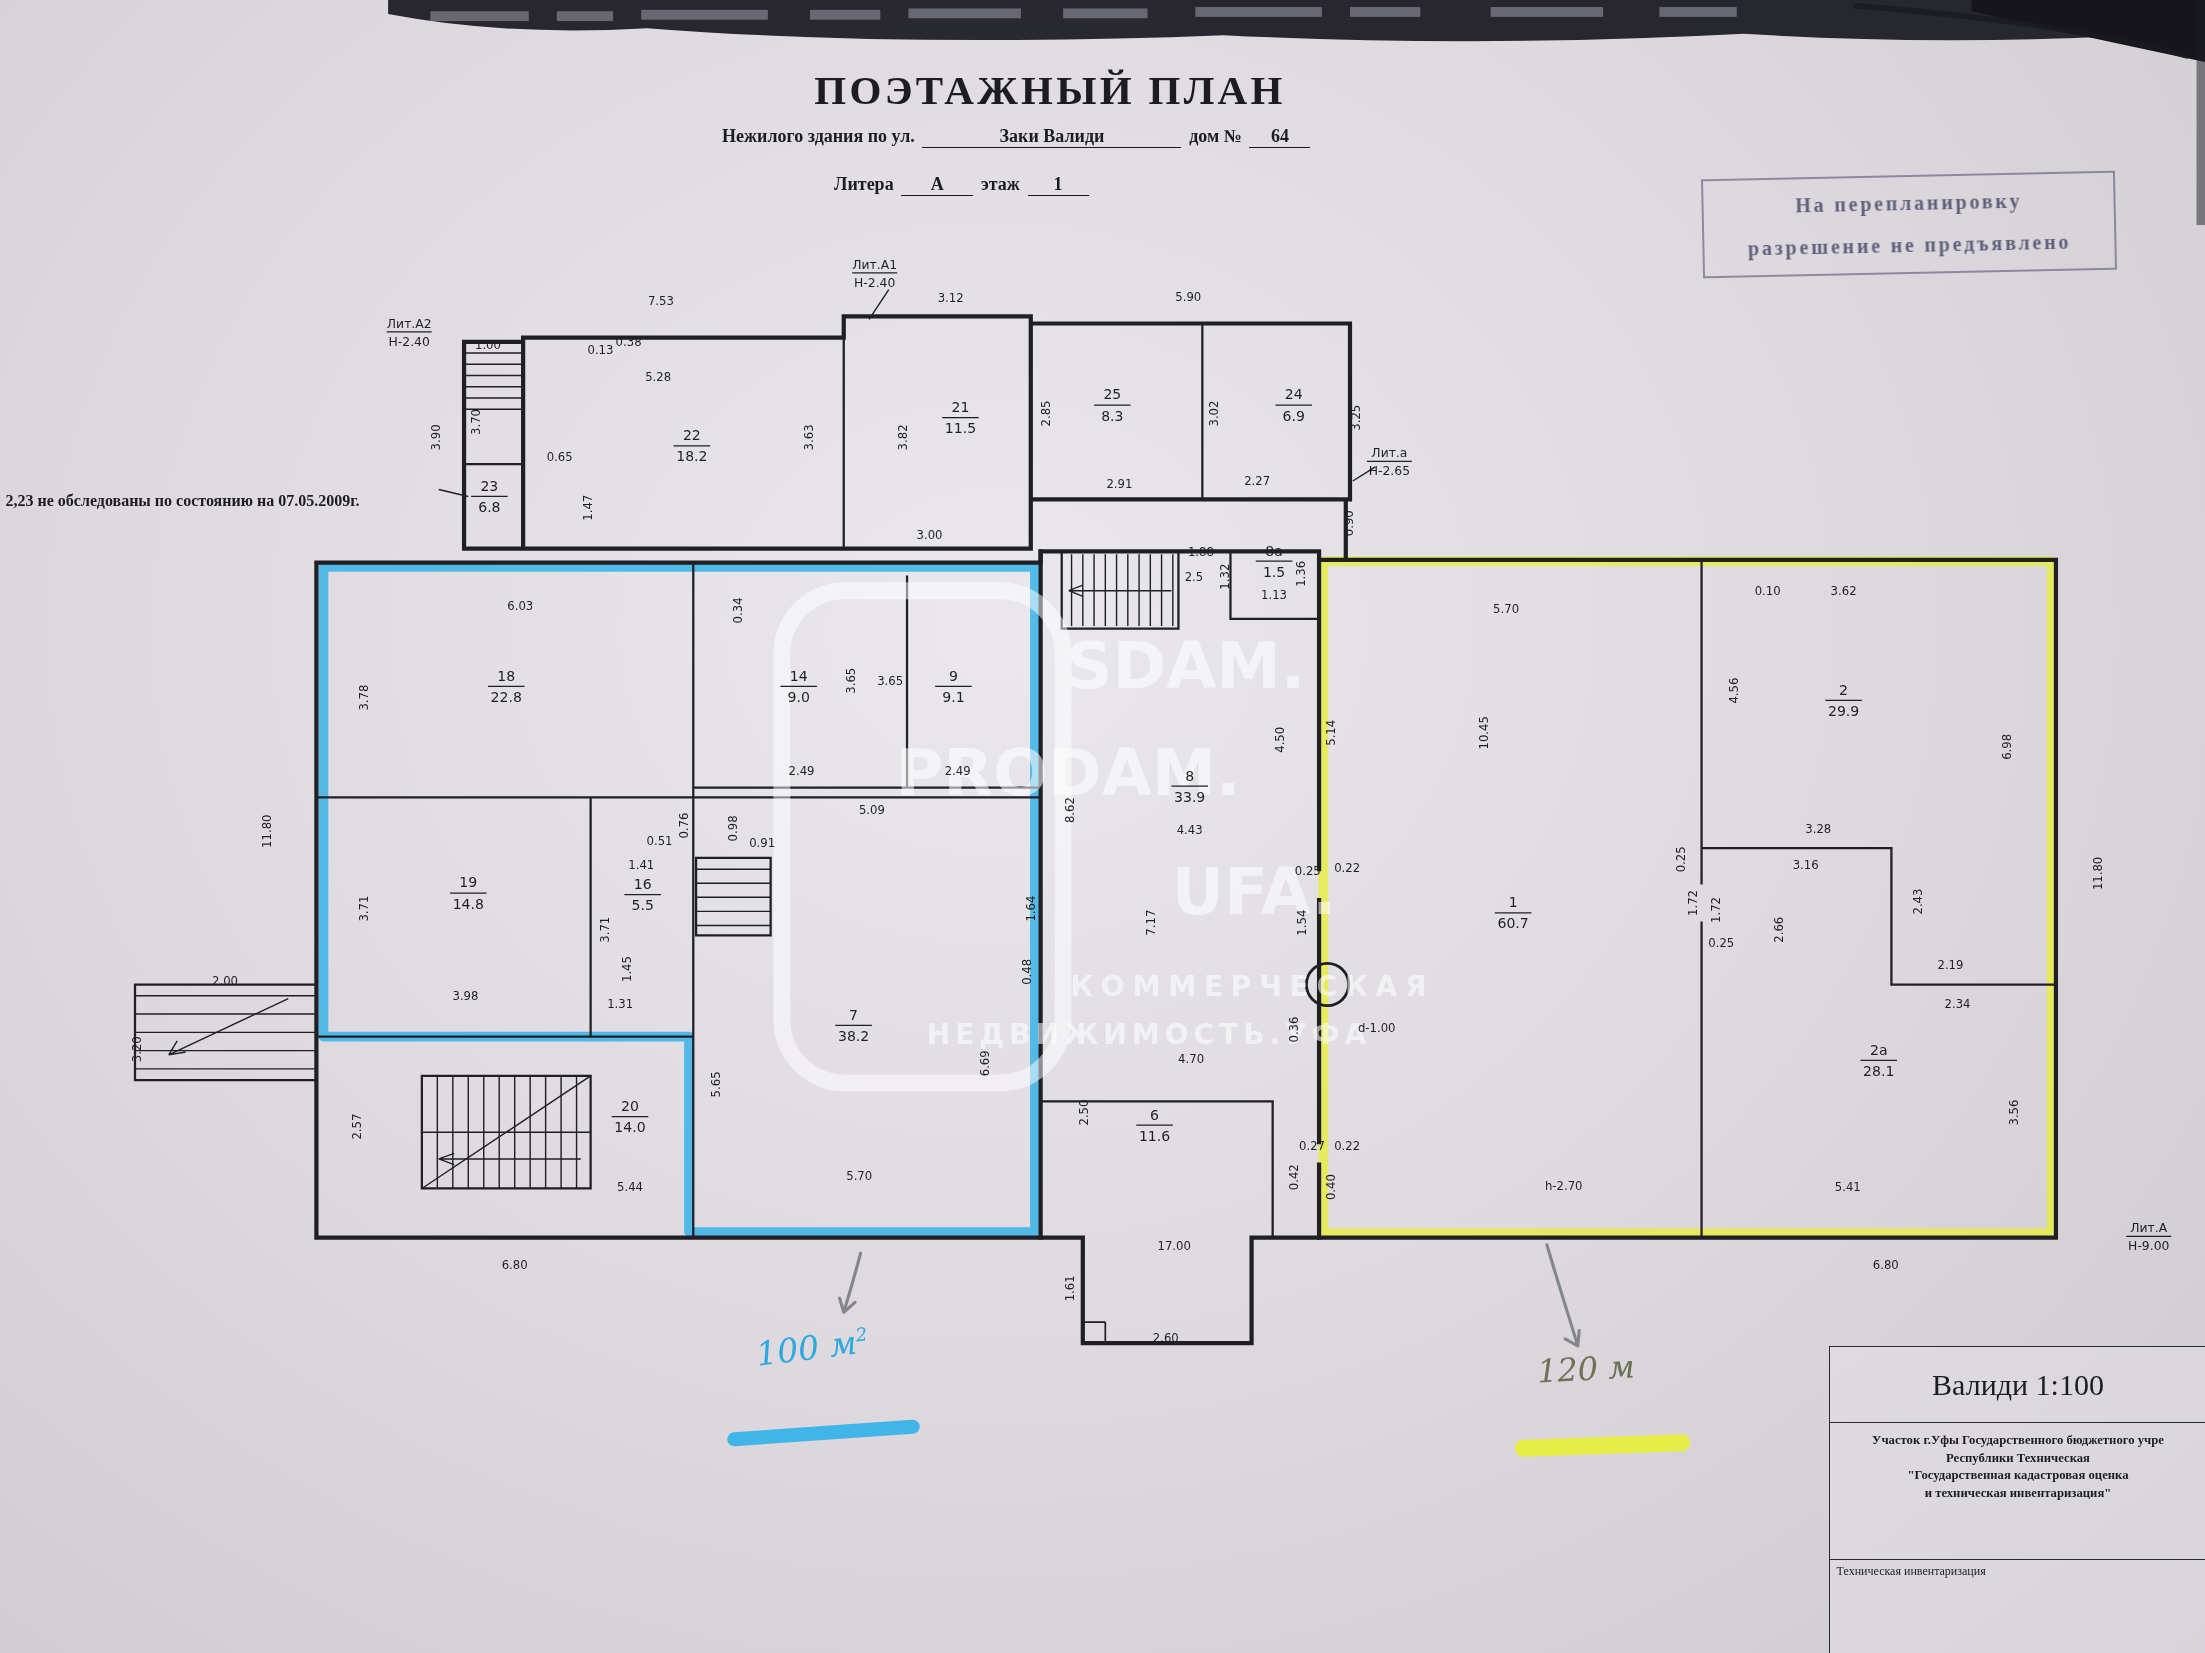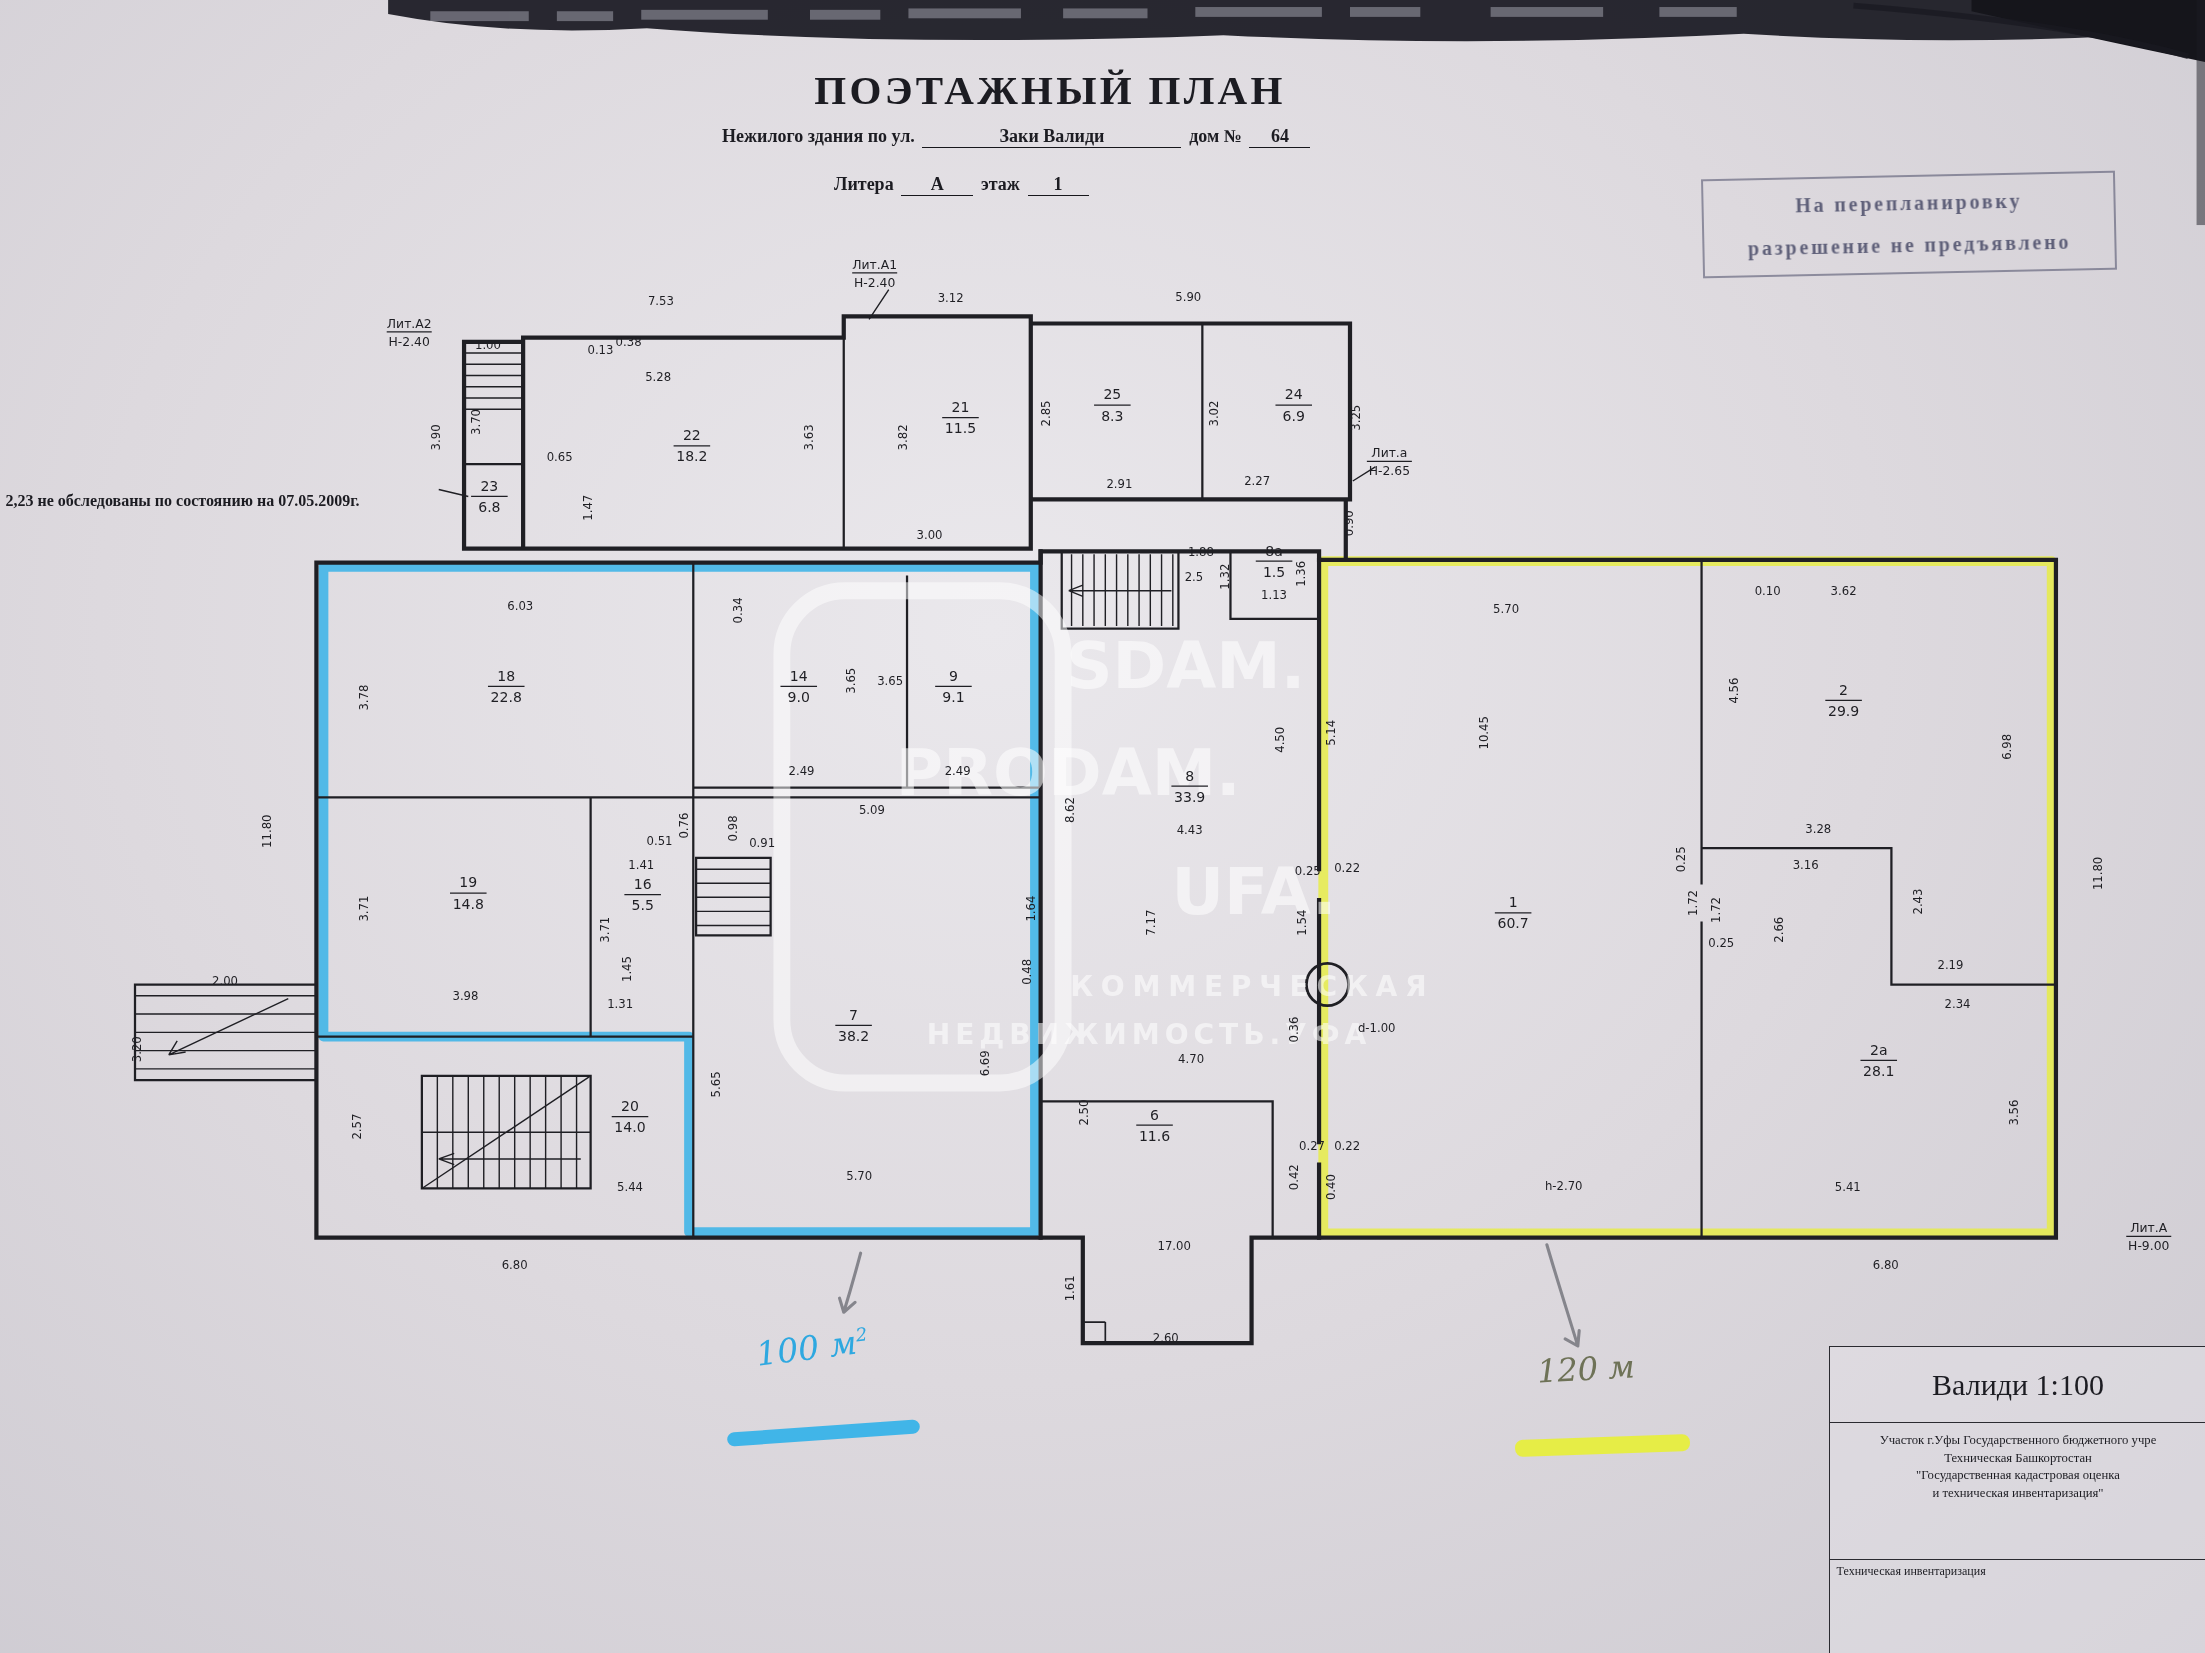--- a/index.html
+++ b/index.html
@@ -22,21 +22,21 @@
   }
   .stamp div{font-size:20px;font-weight:bold;letter-spacing:2.8px;color:rgba(54,56,88,.75);white-space:nowrap;}
   .hw{font-family:"DejaVu Serif",serif;font-style:italic;white-space:nowrap;}
   .hw sup{font-size:.55em;}
   .swoosh{border-radius:7.7px;}
   .footer{
     border:1.7px solid #2a2a30;border-right:none;background:rgba(235,233,237,.35);
     display:flex;flex-direction:column;
   }
   .scale-row{height:75px;border-bottom:1.7px solid #2a2a30;display:flex;align-items:center;justify-content:center;font-size:30px;}
-  .org-rows{padding-top:8.8px;text-align:center;font-size:12.7px;font-weight:normal;line-height:1.4;height:127px;}
+  .org-rows{padding-top:8.8px;text-align:center;font-size:12.7px;font-weight:bold;line-height:1.4;height:127px;}
   .sign-row{border-top:1.7px solid #2a2a30;height:57px;display:flex;position:relative;}
   .sign-labels{width:94px;border-right:1.1px solid #2a2a30;display:flex;flex-direction:column;justify-content:space-around;padding:3.3px 5.5px;font-size:11px;}
   .sign-svg{position:absolute;left:66px;top:-13.2px;}
   .bottom-row{border-top:1.7px solid #2a2a30;flex:1;font-size:12px;padding:4.4px 6.6px;white-space:nowrap;overflow:hidden;}
 </style>
 </head>
 <body>
 
 <div class="page">
 
@@ -317,21 +317,21 @@
 
   <div class="ovl hw" style="left:1537px;top:1350px;font-size:32px;color:#6e7257;transform:rotate(-3deg);">
     <span>120 м</span>
   </div>
   <div class="ovl swoosh" id="yellow-swoosh" style="left: 1515px; top: 1437px; width: 175px; height: 16.5px; transform: rotate(-2deg); opacity: 0.95; background: rgb(231, 238, 62);"></div>
 
   <div class="ovl footer" style="left:1829px;top:1346px;width:376px;height:308px;">
     <div class="scale-row">Валиди 1:100</div>
     <div class="org-rows">
       <div>Участок г.Уфы Государственного бюджетного учре</div>
-      <div>Техническая Башкортостан</div>
+      <div>Республики Техническая</div>
       <div>"Государственная кадастровая оценка</div>
       <div>и техническая инвентаризация"</div>
     </div>
     <div class="bottom-row">Техническая инвентаризация</div>
   </div>
 
 </div>
 
 
 </body></html>

